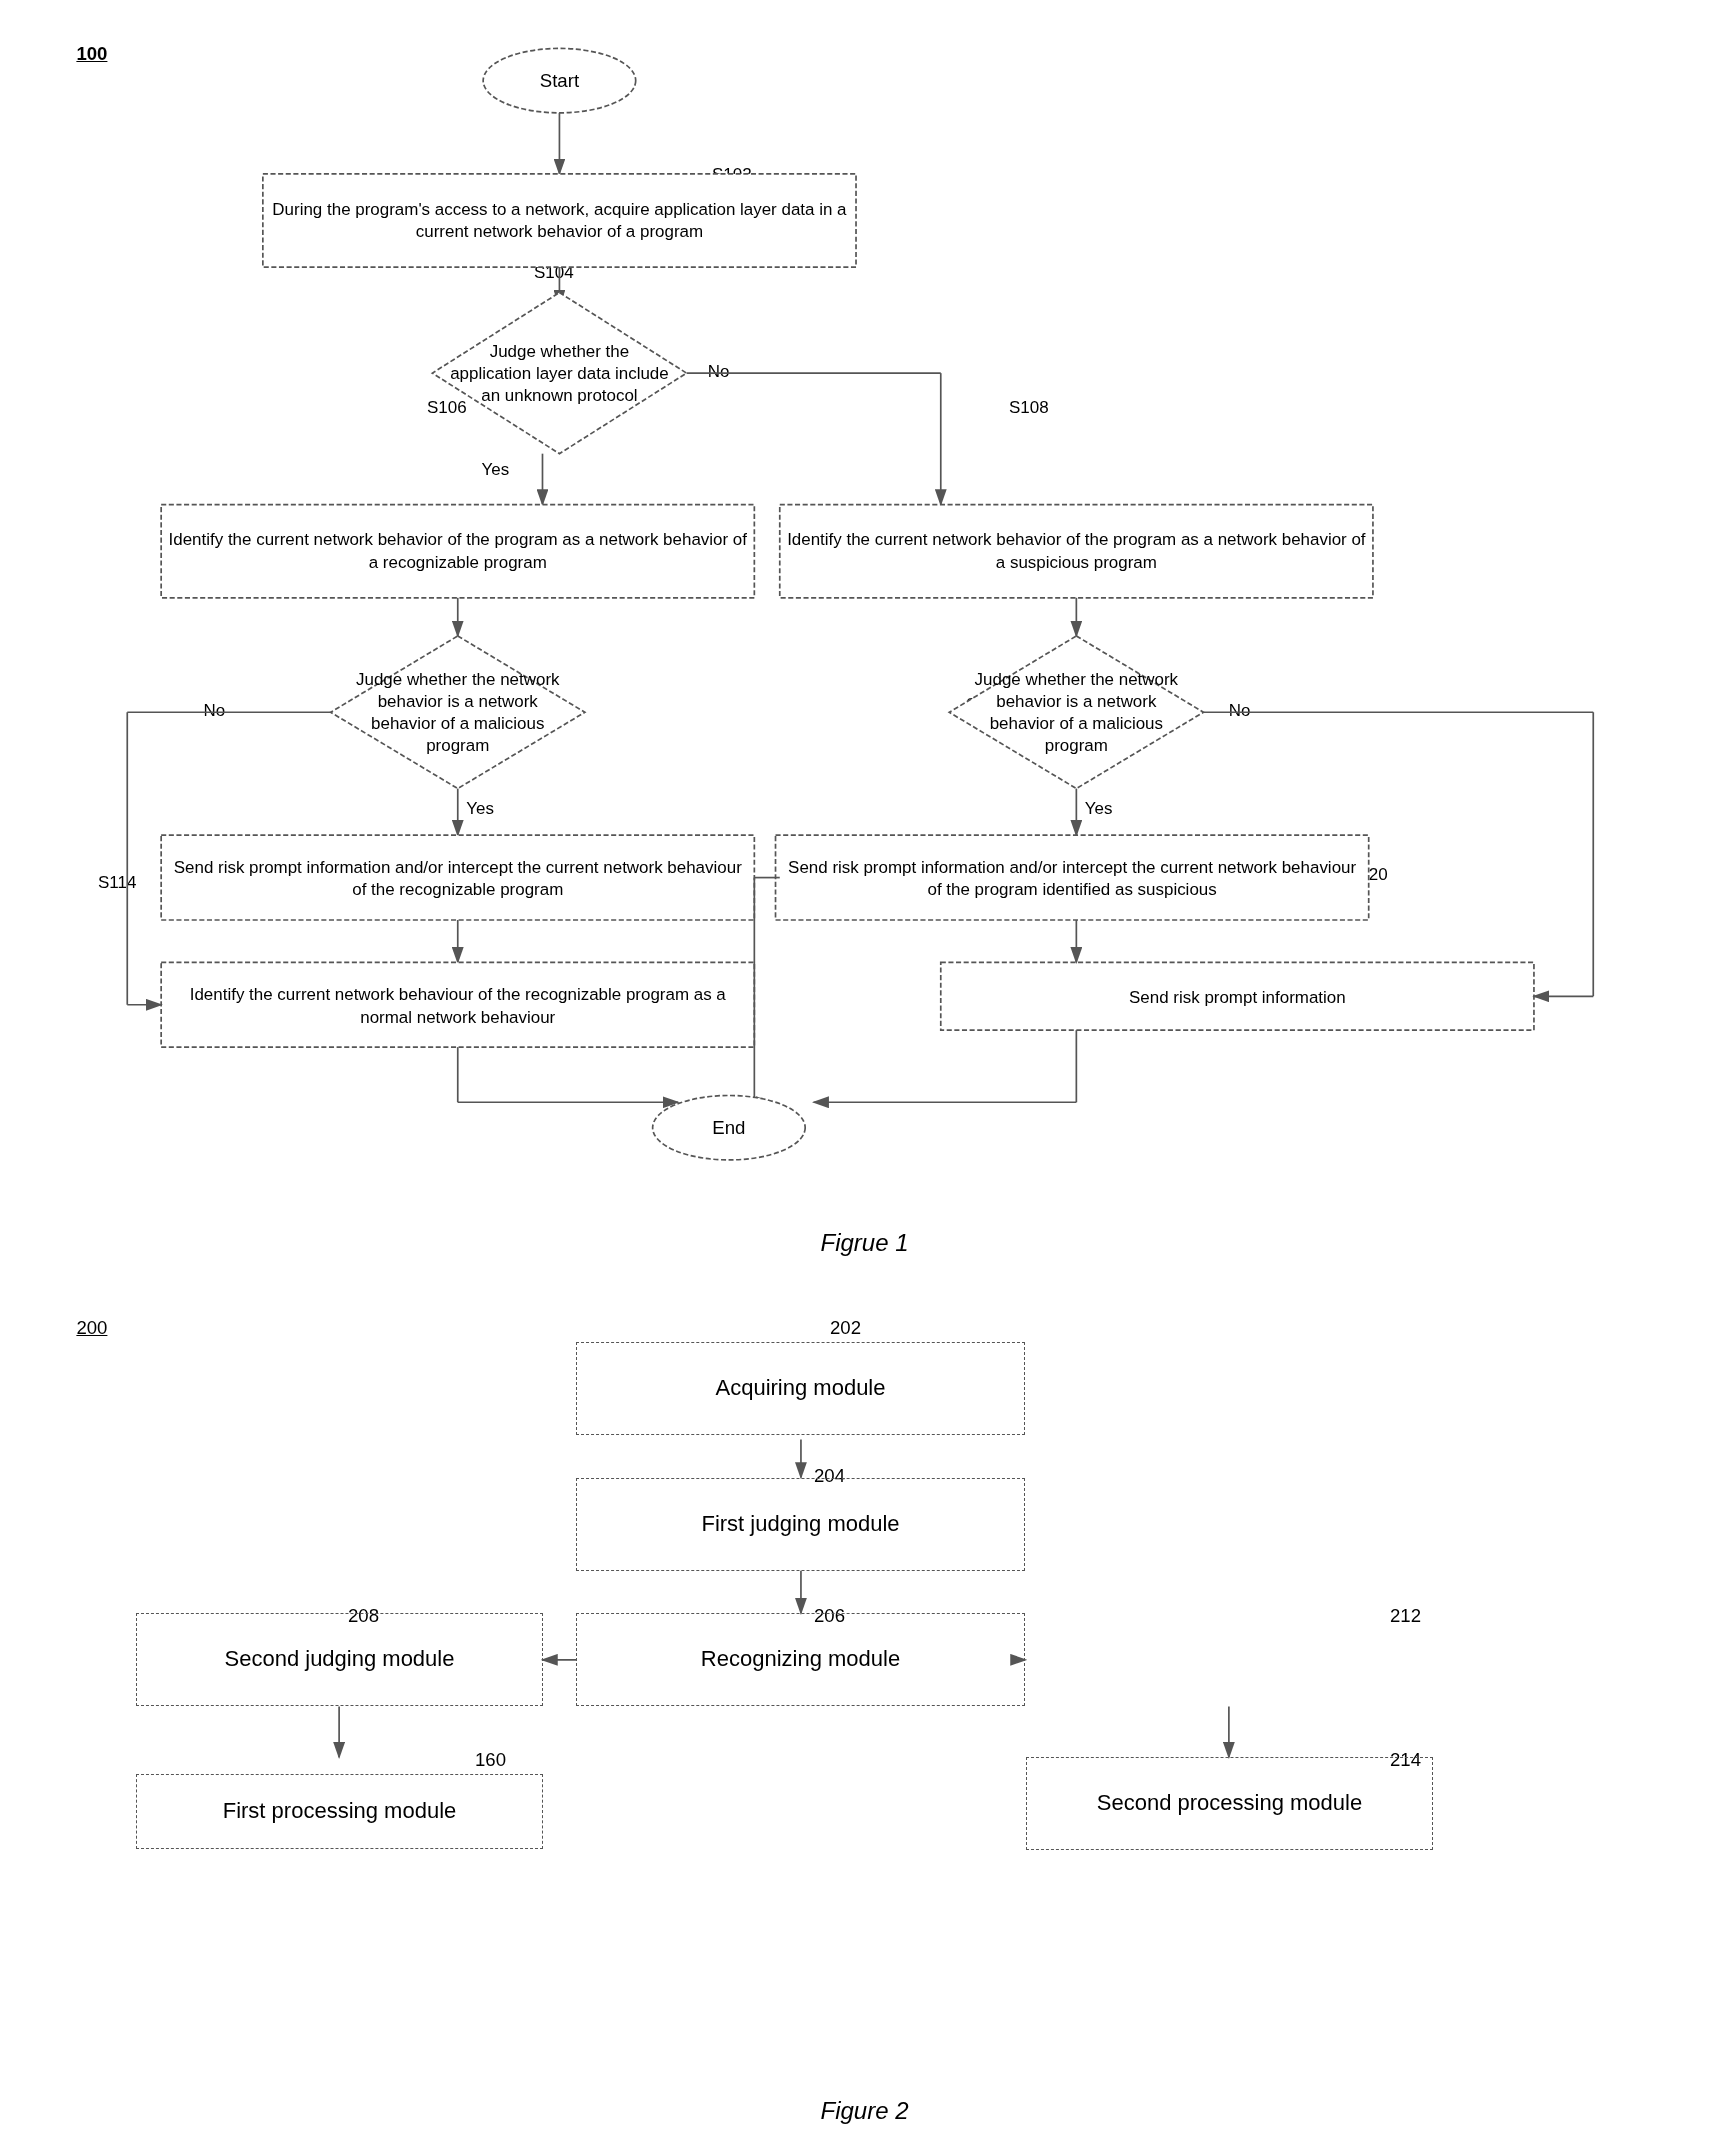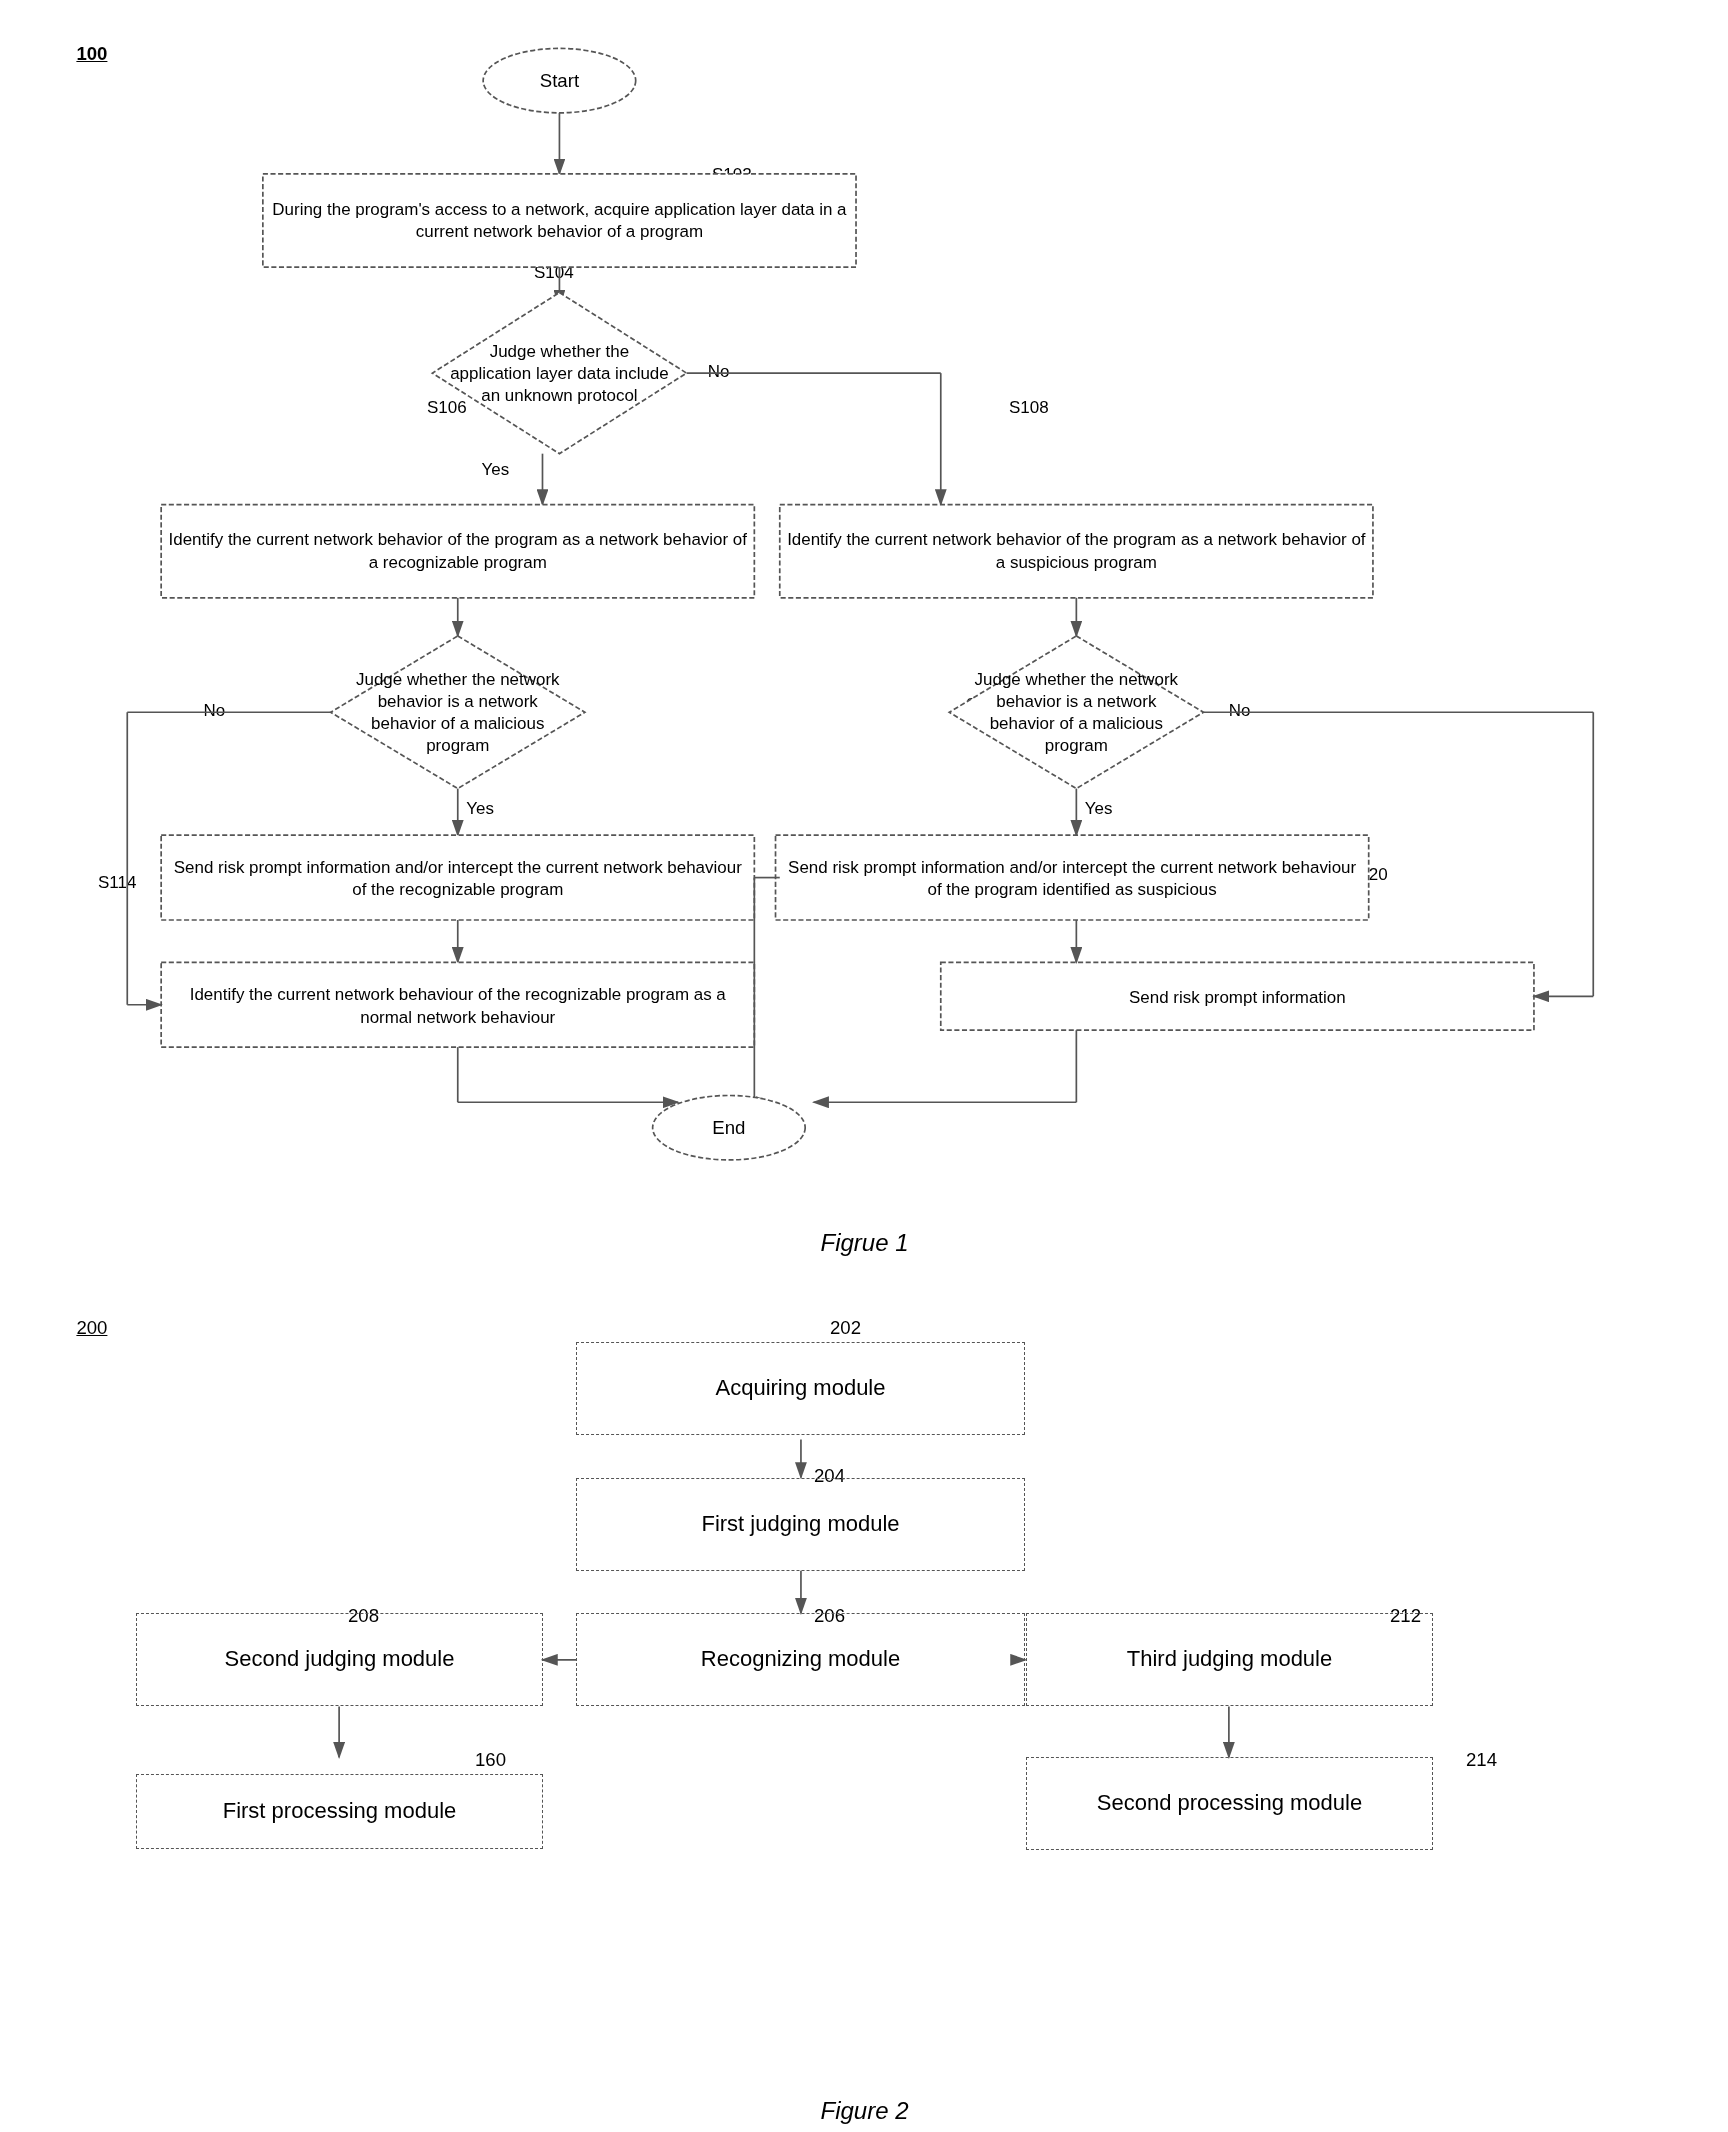--- a/index.html
+++ b/index.html
@@ -237,31 +237,30 @@
   <div class="flowchart2">
 
     <div class="num-label num-underline" style="left:25.4px; top:8.5px;">200</div>
 
     <div class="num-label" style="left:763px; top:9px;margin-left:16px;">202</div>
     <div class="num-label" style="left:763px; top:157px;">204</div>
     <div class="num-label" style="left:763px; top:297px;">206</div>
     <div class="num-label" style="left:297px; top:297px;">208</div>
     <div class="num-label" style="left:424px; top:441px;">160</div>
     <div class="num-label" style="left:1339px; top:297px;">212</div>
-    <div class="num-label" style="left:1415px; top:441px;">214</div>
+    <div class="num-label" style="left:1339px; top:441px;">214</div>
 
     <div class="module-box" style="left:525px; top:34px; width:449px; height:93px;">Acquiring module</div>
 
     <div class="module-box" style="left:525px; top:170px; width:449px; height:93px;">First judging module</div>
 
     <div class="module-box" style="left:85px; top:305px; width:407px; height:93px;">Second judging module</div>
 
     <div class="module-box" style="left:525px; top:305px; width:449px; height:93px;">Recognizing module</div>
 
-    <div class="module-box" style="left:975px; top:305px; width:407px; height:93px;">Third judging module</div>
 
     <div class="module-box" style="left:85px; top:466px; width:407px; height:75px;">First processing module</div>
 
     <div class="module-box" style="left:975px; top:449px; width:407px; height:93px;">Second processing module</div>
 
     <svg class="connector-svg2" viewBox="0 0 1920 900" preserveAspectRatio="none">
       <defs>
         <marker id="arrow2" markerWidth="10" markerHeight="7" refX="9" refY="3.5" orient="auto">
           <polygon points="0 0, 10 3.5, 0 7" fill="#555"></polygon>
         </marker>

